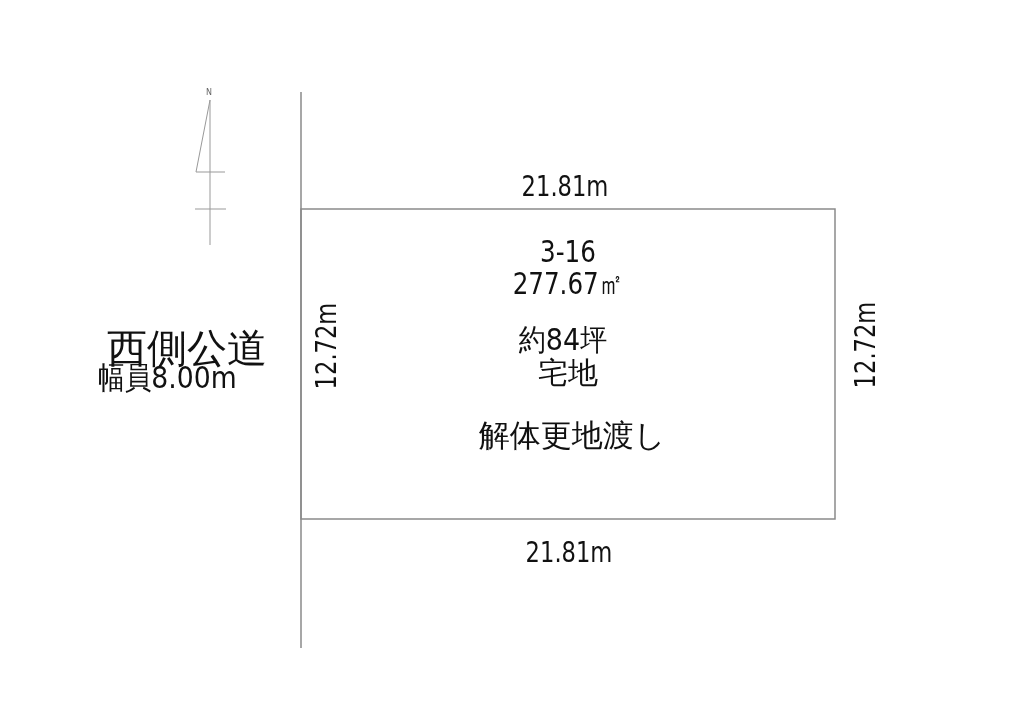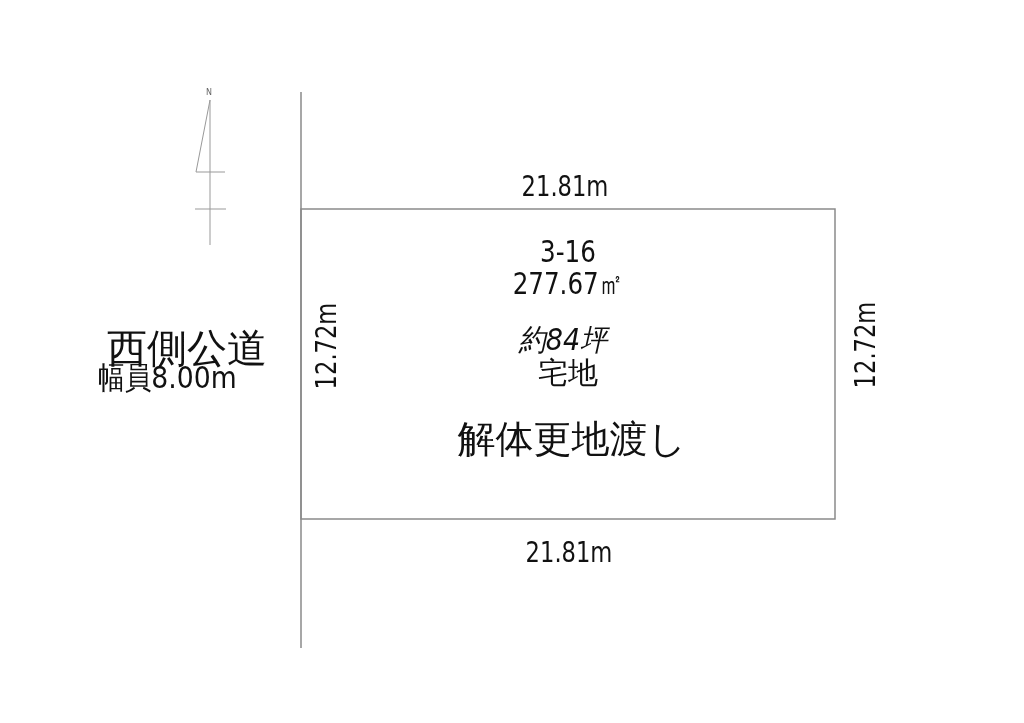--- a/index.html
+++ b/index.html
@@ -43,17 +43,17 @@
 <div class="lbl narrow" style="left:504px; top:538px; width:130px; text-align:center;">21.81m</div>
 <div class="vert" style="left:271px; top:332px; width:110px; text-align:center;">12.72m</div>
 <div class="vert" style="left:810px; top:331px; width:110px; text-align:center;">12.72m</div>
 
 <div class="center-block" style="top:237px;">
   <span style="display:inline-block; transform:scaleX(0.82);">3-16</span>
 </div>
 <div class="center-block" style="top:269px;">
   <span style="display:inline-block; transform:scaleX(0.82);">277.67㎡</span>
 </div>
-<div class="center-block" style="top:325px; left:563px;font-style:italic;">
+<div class="center-block" style="top:325px; left:563px;">
   <span style="display:inline-block; transform:scaleX(0.9);">約84坪</span>
 </div>
 <div class="center-block" style="top:358px;">宅地</div>
-<div class="center-block" style="top:420px; left:572px; font-size:38px;">解体更地渡し</div>
+<div class="center-block" style="top:420px; left:572px; font-size:31px;">解体更地渡し</div>
 
 </body></html>

